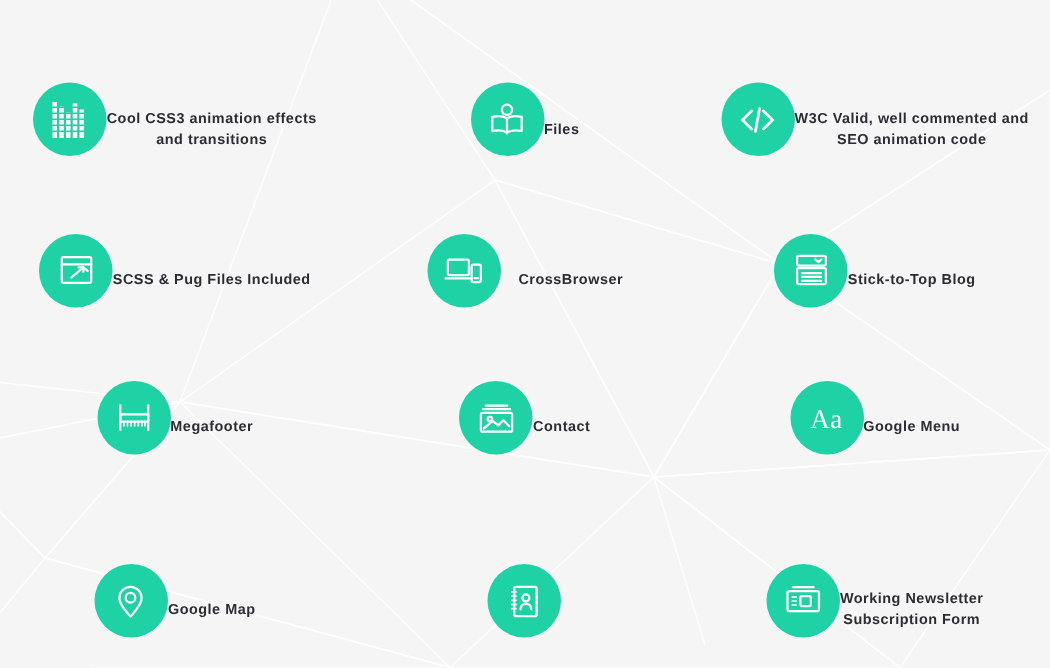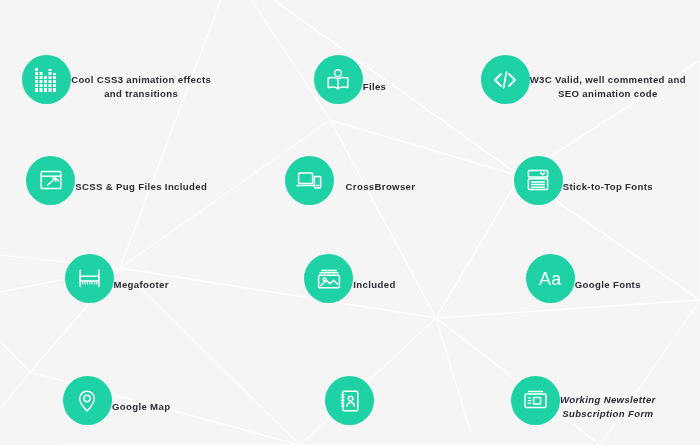--- a/index.html
+++ b/index.html
@@ -27,21 +27,21 @@
     width:49px; height:49px;
     border-radius:50%;
     background:#1ed2a5;
     display:flex; align-items:center; justify-content:center;
     flex:0 0 auto;
   }
   .icon-circle svg { display:block; }
   .icon-circle .aa {
     color:#ffffff;
     font-size:18px;
-    font-family:Liberation Sans, sans-serif;
+    font-family:Liberation Serif, serif;
     letter-spacing:.3px;
     line-height:1;
     font-weight:400;
   }
   .feature-label {
     margin-top:13px;
     font-size:9.6px;
     font-weight:bold;
     color:#2c2c34;
     text-align:center;
@@ -154,21 +154,21 @@
     <span class="icon-circle" style="background: rgb(30, 210, 165);">
       <svg width="26" height="26" viewBox="0 0 26 26" fill="none" stroke="#ffffff" stroke-width="1.5" stroke-linecap="round" stroke-linejoin="round">
         <rect x="3.4" y="3.6" width="19.2" height="6.4" rx="1.1"></rect>
         <path d="M15.6 5.9 L17.6 7.7 L19.6 5.9"></path>
         <rect x="3.4" y="11.8" width="19.2" height="10.6" rx="1.1"></rect>
         <path d="M6.6 15 L19.4 15"></path>
         <path d="M6.6 17.6 L19.4 17.6"></path>
         <path d="M6.6 20.2 L19.4 20.2"></path>
       </svg>
     </span>
-    <div class="feature-label" style="color: rgb(44, 44, 52);">Stick-to-Top Fonts</div>
+    <div class="feature-label" style="color: rgb(44, 44, 52);">Stick-to-Top Blog</div>
   </div>
 
   <div class="feature">
     <span class="icon-circle" style="background: rgb(30, 210, 165);">
       <svg width="27" height="27" viewBox="0 0 27 27" fill="none" stroke="#ffffff" stroke-width="1.5" stroke-linecap="round" stroke-linejoin="round">
         <path d="M4.2 5.2 L4.2 21.6"></path>
         <path d="M22.8 5.2 L22.8 21.6"></path>
         <rect x="4.2" y="11.2" width="18.6" height="4.8"></rect>
         <g stroke-width="1.1">
           <path d="M6.6 16 L6.6 19"></path>
@@ -187,28 +187,28 @@
   <div class="feature">
     <span class="icon-circle" style="background: rgb(30, 210, 165);">
       <svg width="26" height="26" viewBox="0 0 26 26" fill="none" stroke="#ffffff" stroke-width="1.5" stroke-linecap="round" stroke-linejoin="round">
         <path d="M5.8 4.4 L20.2 4.4"></path>
         <path d="M4 6.8 L22 6.8"></path>
         <rect x="2.6" y="9.2" width="20.8" height="12.6" rx="1.2"></rect>
         <circle cx="8.6" cy="13.4" r="1.5"></circle>
         <path d="M4.6 19.6 L10.4 14.6 L14.2 17.6 L17.6 14.2 L21.4 18"></path>
       </svg>
     </span>
-    <div class="feature-label" style="color: rgb(44, 44, 52);">Included</div>
+    <div class="feature-label" style="color: rgb(44, 44, 52);">Contact</div>
   </div>
 
   <div class="feature">
     <span class="icon-circle" style="background: rgb(30, 210, 165);">
       <span class="aa">Aa</span>
     </span>
-    <div class="feature-label" style="color: rgb(44, 44, 52);">Google Fonts</div>
+    <div class="feature-label" style="color: rgb(44, 44, 52);">Google Menu</div>
   </div>
 
   <div class="feature">
     <span class="icon-circle" style="background: rgb(30, 210, 165);">
       <svg width="26" height="26" viewBox="0 0 26 26" fill="none" stroke="#ffffff" stroke-width="1.5" stroke-linecap="round" stroke-linejoin="round">
         <path d="M13 3.2 C8.9 3.2 5.6 6.5 5.6 10.6 C5.6 15.4 13 23 13 23 C13 23 20.4 15.4 20.4 10.6 C20.4 6.5 17.1 3.2 13 3.2 Z"></path>
         <circle cx="13" cy="10.5" r="3.2"></circle>
       </svg>
     </span>
     <div class="feature-label" style="color: rgb(44, 44, 52);">Google Map</div>
@@ -237,17 +237,17 @@
         <rect x="3" y="7" width="21" height="13.4" rx="1.3"></rect>
         <rect x="11.6" y="10.4" width="7" height="6.6" rx="0.8"></rect>
         <g stroke-width="1.2">
           <path d="M6.2 11 L8.8 11"></path>
           <path d="M6.2 13.7 L8.8 13.7"></path>
           <path d="M6.2 16.4 L8.8 16.4"></path>
         </g>
         <path d="M6.6 4.4 L20.4 4.4"></path>
       </svg>
     </span>
-    <div class="feature-label" style="color: rgb(44, 44, 52); font-style: italic;">Working Newsletter
+    <div class="feature-label" style="color: rgb(44, 44, 52);">Working Newsletter
 Subscription Form</div>
   </div>
 
 </div>
 
 </body></html>

